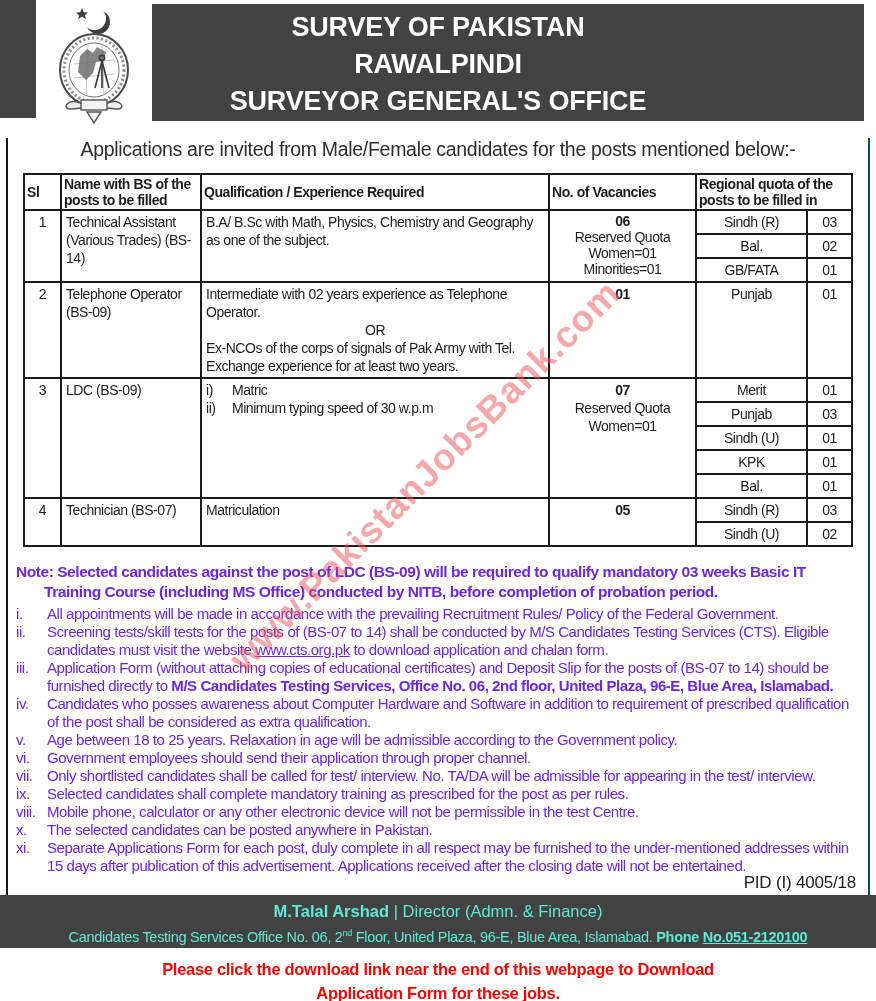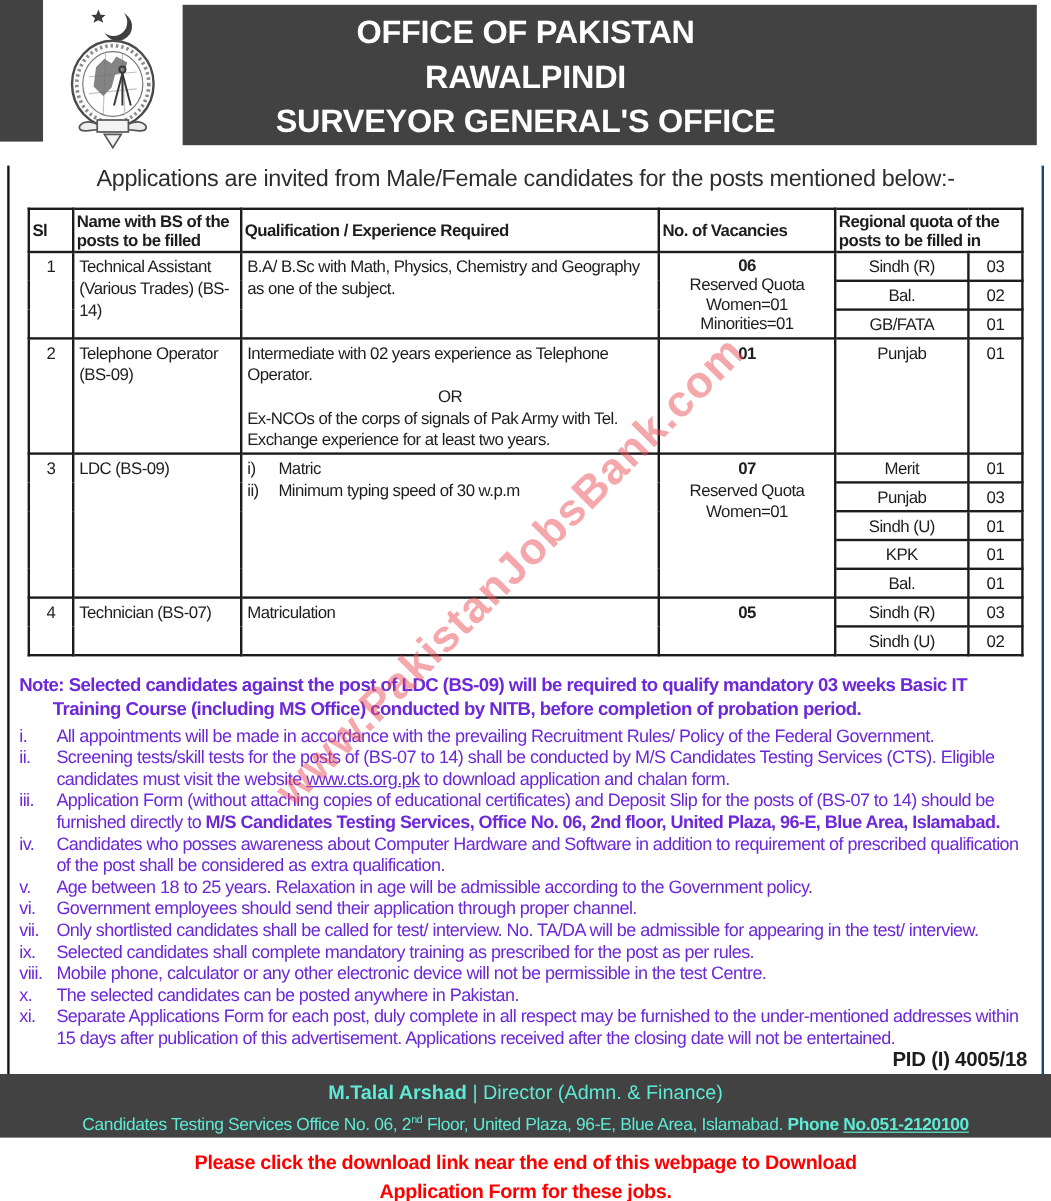--- a/index.html
+++ b/index.html
@@ -35,21 +35,21 @@
   tr.h18{height:18px;} tr.h19{height:19px;}
 
   
   .notes{margin:15px 8px 0 8px;font-size:15px;letter-spacing:-0.45px;line-height:18px;color:#6d28d9;}
   .note-main{font-weight:bold;font-size:15.5px;line-height:20px;padding-left:28px;text-indent:-28px;margin:0 0 3px 0;}
   .note-item{display:flex;}
   .note-num{width:31px;flex:0 0 auto;}
   .note-text{flex:1;}
   .ulink{text-decoration:underline;}
   .nb{font-weight:bold;}
-  .pid{position:absolute;right:12px;bottom:2px;font-weight:bold;font-size:17px;letter-spacing:-0.2px;}
+  .pid{position:absolute;right:12px;bottom:2px;font-weight:normal;font-size:17px;letter-spacing:-0.2px;}
 
   
   .footer{height:53px;background:#424242;color:#5eead4;text-align:center;padding-top:5px;box-sizing:border-box;}
   .footer-l1{font-size:16.5px;line-height:22px;}
   .footer-l2{font-size:14.5px;letter-spacing:-0.3px;line-height:22px;}
   .footer-l2 sup{font-size:9px;}
   .phone-num{font-weight:bold;text-decoration:underline;}
 
   
   .notice{margin-top:9px;text-align:center;font-weight:bold;font-size:16.5px;letter-spacing:-0.3px;
@@ -92,21 +92,21 @@
         <line x1="66" y1="61" x2="73" y2="88" stroke="#383838" stroke-width="1.6"></line>
         <line x1="66" y1="61" x2="66" y2="88" stroke="#383838" stroke-width="1.6"></line>
 
         <path d="M46,104 C32,96 24,110 36,109 L46,108 Z" fill="#ededed" stroke="#555555" stroke-width="1.4"></path>
         <path d="M70,104 C84,96 92,110 80,109 L70,108 Z" fill="#ededed" stroke="#555555" stroke-width="1.4"></path>
         <rect x="45" y="100" width="26" height="10" fill="#f3f3f3" stroke="#555555" stroke-width="1.4"></rect>
         <polygon points="51,112 65,112 58,123" fill="#f3f3f3" stroke="#555555" stroke-width="1.4"></polygon>
       </svg>
     </div>
     <div class="title-wrap">
-      <div>OFFICE OF PAKISTAN</div>
+      <div>SURVEY OF PAKISTAN</div>
       <div>RAWALPINDI</div>
       <div>SURVEYOR GENERAL'S OFFICE</div>
     </div>
   </div>
 
   <div class="body-frame">
 
     <div class="intro">Applications are invited from Male/Female candidates for the posts mentioned below:-</div>
 
     <table class="jobs">

